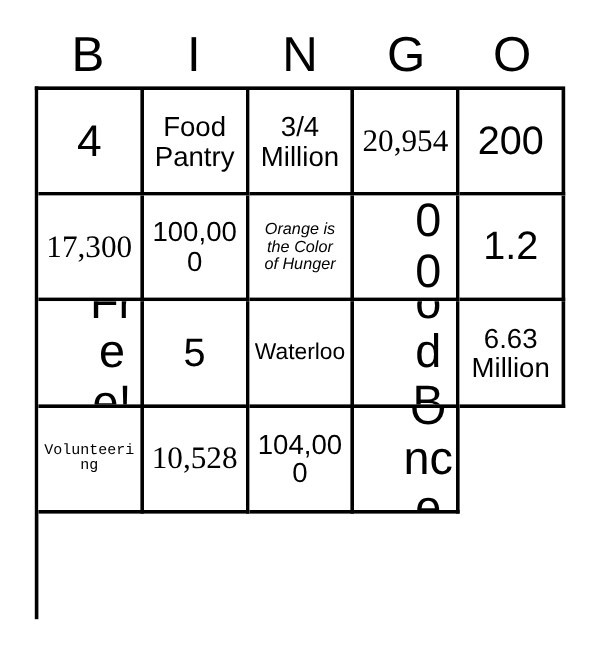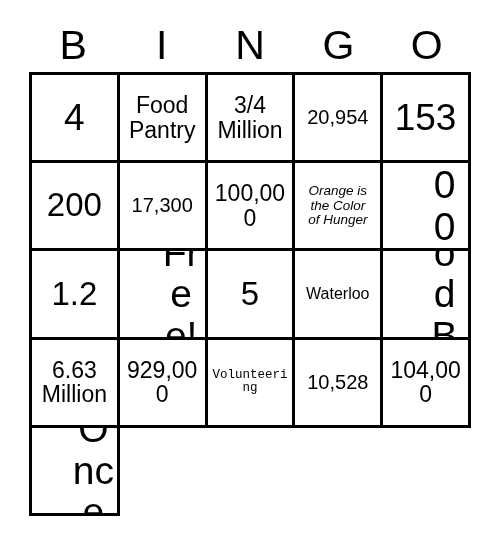--- a/index.html
+++ b/index.html
@@ -68,23 +68,23 @@
     display: block;
     width: 100%;
     line-height: 1.06;
     white-space: pre-line;
     word-break: break-word;
   }
   
   .fs-xxl .cell-text { font-size: 37px; }
   .fs-xl  .cell-text { font-size: 33px; }
   .fs-lg  .cell-text { font-size: 39px; margin-left: 38px; }
-  .fs-md  .cell-text { font-size: 20px; }
+  .fs-md  .cell-text { font-size: 26px; font-family: Liberation Serif, serif; }
   .fs-sm  .cell-text { font-size: 23px; }
-  .fs-xs  .cell-text { font-size: 16px; }
+  .fs-xs  .cell-text { font-size: 19px; }
   .fs-xxs .cell-text { font-size: 13.5px; font-style: italic; }
   .fs-tiny .cell-text { font-size: 12.5px; font-family: Liberation Mono, monospace; }
 </style>
 </head>
 <body>
 
 <div id="bingo-card">
 
   <div id="header-row">
     <div class="header-cell">B</div>
@@ -102,23 +102,20 @@
     <div class="cell fs-sm">
       <span class="cell-text">Food
 Pantry</span>
     </div>
     <div class="cell fs-sm">
       <span class="cell-text">3/4
 Million</span>
     </div>
     <div class="cell fs-md">
       <span class="cell-text">20,954</span>
-    </div>
-    <div class="cell fs-xxl">
-      <span class="cell-text">153</span>
     </div>
 
     <div class="cell fs-xl">
       <span class="cell-text">200</span>
     </div>
     <div class="cell fs-md">
       <span class="cell-text">17,300</span>
     </div>
     <div class="cell fs-sm">
       <span class="cell-text">100,000</span>
@@ -146,23 +143,20 @@
     </div>
 
     <div class="cell fs-lg">
       <span class="cell-text">Food
 Bank</span>
     </div>
     <div class="cell fs-sm">
       <span class="cell-text">6.63
 Million</span>
     </div>
-    <div class="cell fs-sm">
-      <span class="cell-text">929,000</span>
-    </div>
 
     <div class="cell fs-tiny">
       <span class="cell-text">Volunteering</span>
     </div>
     <div class="cell fs-md">
       <span class="cell-text">10,528</span>
     </div>
     <div class="cell fs-sm">
       <span class="cell-text">104,000</span>
     </div>

